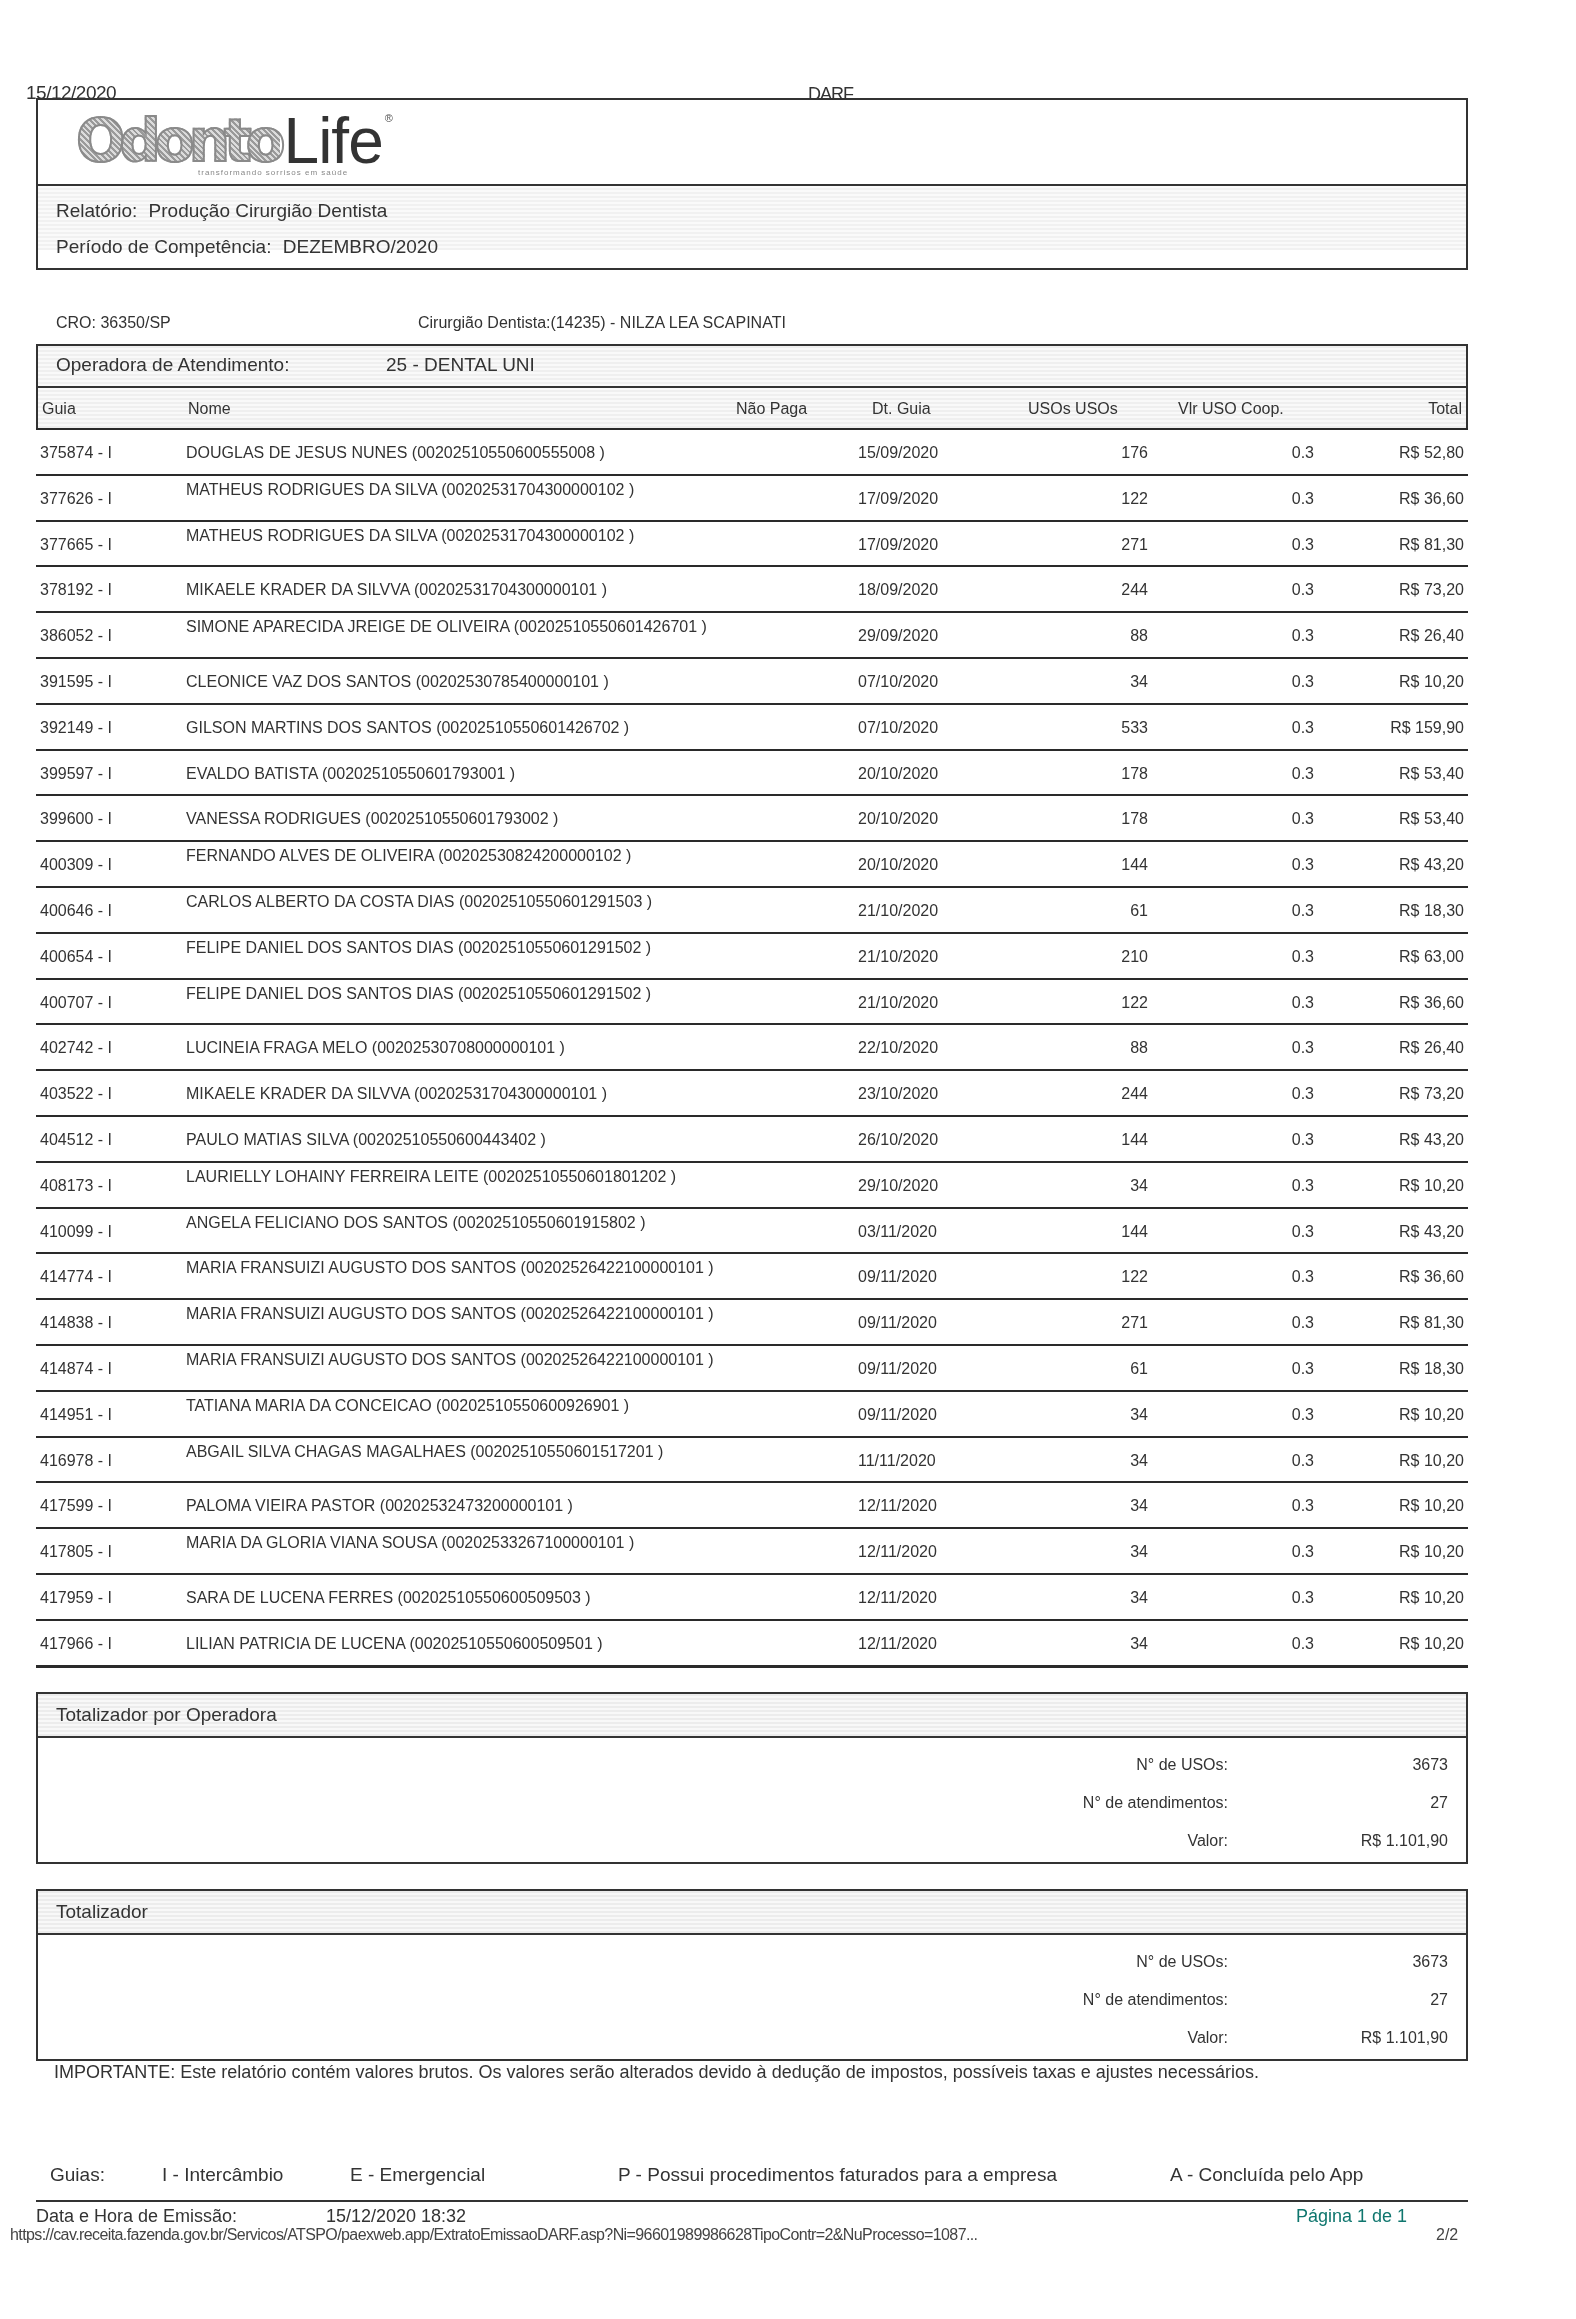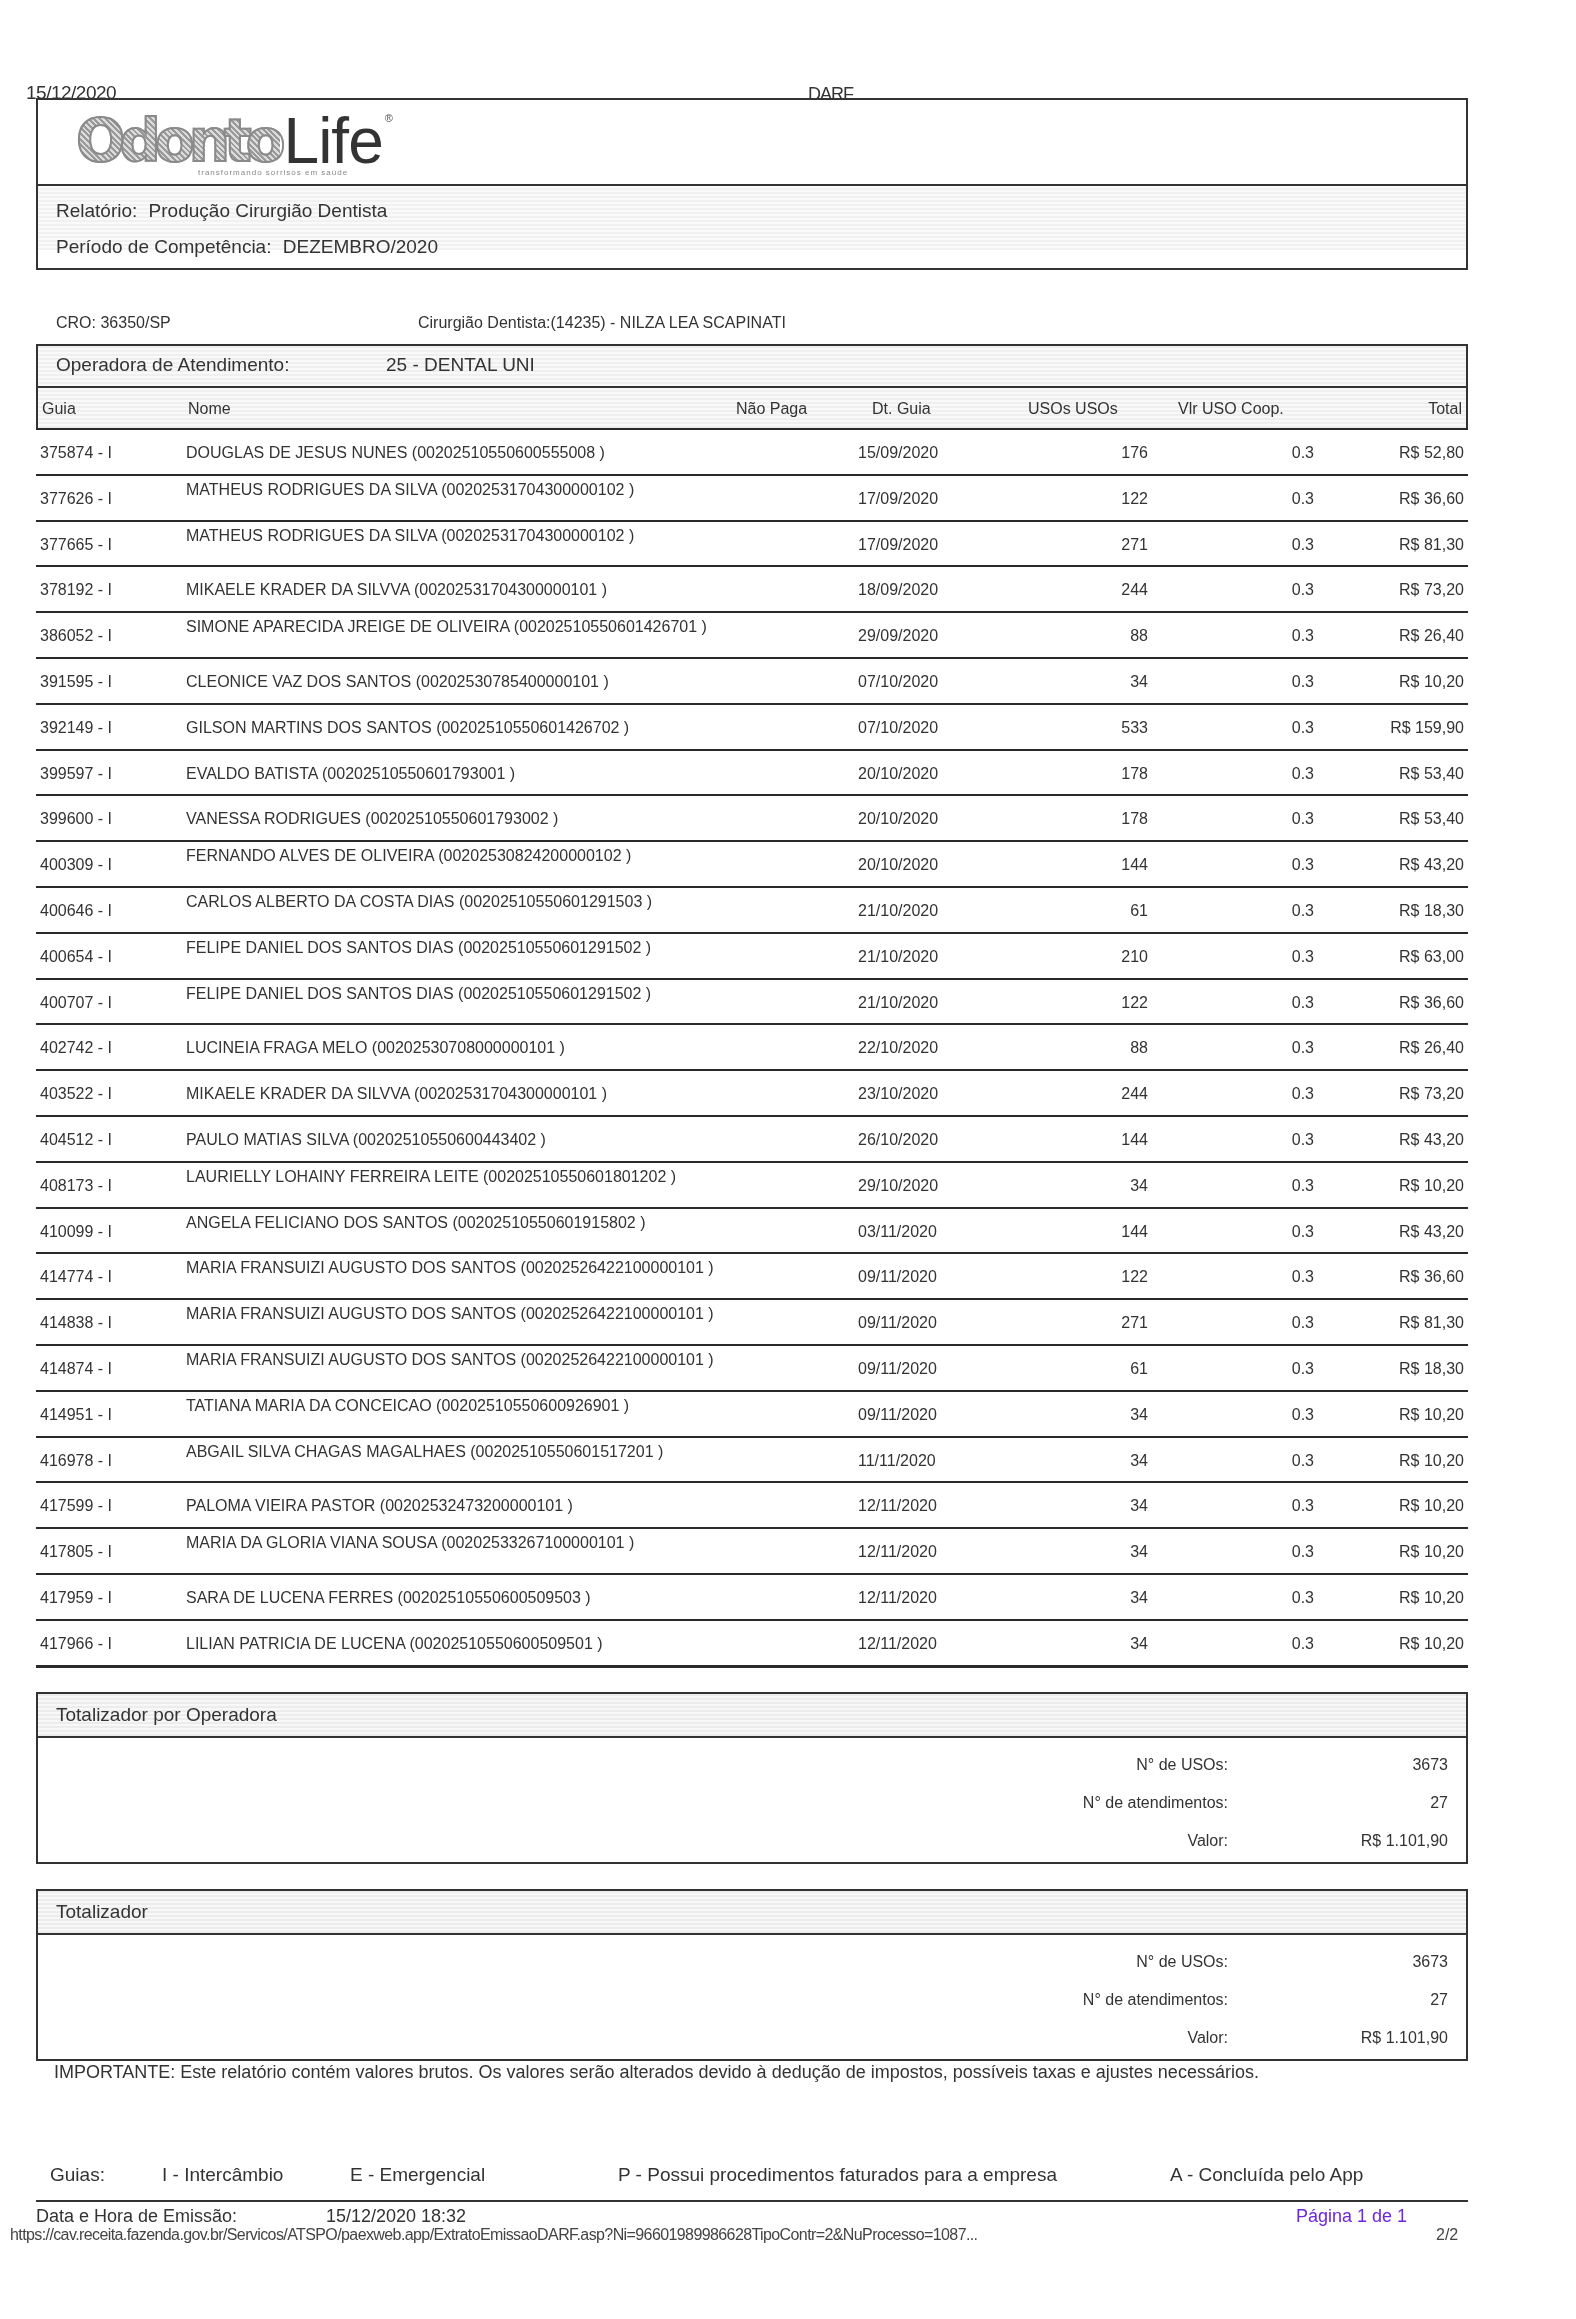--- a/index.html
+++ b/index.html
@@ -102,21 +102,21 @@
   .tot-line .k { position: absolute; right: 220px; text-align: right; white-space: nowrap; }
   .tot-line .v { position: absolute; right: 0; text-align: right; }
 
   
   .important { left: 54px; top: 2060px; width: 1340px; font-size: 18px; line-height: 25px; color: #333; }
   .legend-row { left: 50px; top: 2164px; font-size: 19px; color: #333; width: 1420px; height: 30px; }
   .legend-row span { position: absolute; top: 0; }
   .legend-rule { left: 36px; top: 2200px; width: 1432px; border-top: 2px solid #333; }
   .emission { left: 36px; top: 2206px; font-size: 18px; color: #333; }
   .emission .val { position: absolute; left: 290px; white-space: nowrap; }
-  .page-num { left: 1296px; top: 2206px; font-size: 18px; color: #6d28d9; text-align: center; }
+  .page-num { left: 1296px; top: 2206px; font-size: 18px; color: #0f766e; text-align: center; }
   .url-line { left: 10px; top: 2226px; font-size: 16px; color: #444; white-space: nowrap; letter-spacing: -0.6px; }
   .page-frac { left: 1436px; top: 2226px; font-size: 16px; color: #444; }
 </style>
 </head>
 <body>
 
 <div class="abs print-date">15/12/2020</div>
 <div class="abs print-title">DARF</div>
 
 <div class="abs header-box">

